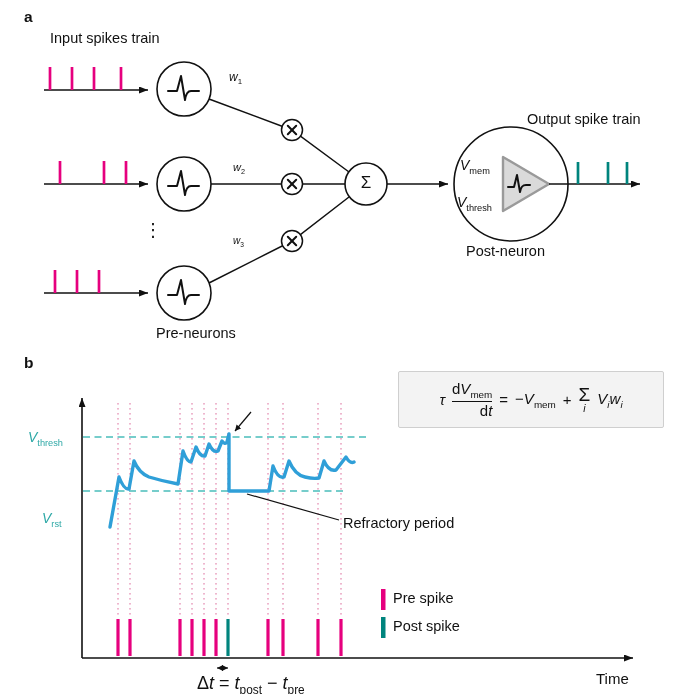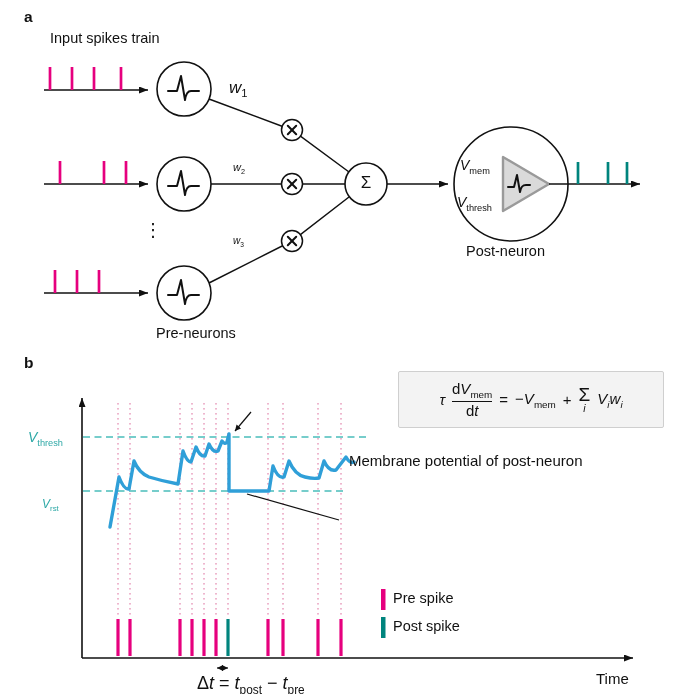--- a/index.html
+++ b/index.html
@@ -11,21 +11,21 @@
   .bold{font-weight:700;font-size:15.5px}
   .teal{color:#2fa9a7}
   .it{font-style:italic}
   sub{font-size:0.66em}
   .sigma{font-size:17px;width:22px;text-align:center}
   .dots{font-size:18px;line-height:1}
   
   .eq-box{position:absolute;left:398px;top:371px;width:266px;height:57px;background:#f3f3f3;
           border:1px solid #cfcfcf;border-radius:2px;display:flex;align-items:center;
           justify-content:center;gap:7px;font-size:15px;white-space:nowrap}
-  .frac{display:inline-flex;flex-direction:column;align-items:center;line-height:1}
+  .frac{display:inline-flex;flex-direction:column;align-items:flex-end;line-height:1}
   .frac .bar{align-self:stretch;height:0;border-top:1.3px solid #111;margin:2px 0 1px}
   .sum{display:inline-flex;flex-direction:column;align-items:center;line-height:1}
   .sum .sym{font-size:19px;line-height:.95}
   .sum .idx{font-size:10.5px;margin-top:-1px}
   
   .wire{stroke:#111;stroke-width:1.5;fill:none}
   .wire2{stroke:#111;stroke-width:1.6;fill:none}
   .node{fill:#fff;stroke:#111;stroke-width:1.5}
   .neuron{fill:#fff;stroke:#111;stroke-width:1.6}
   .glyph{stroke:#111;stroke-width:2;fill:none;stroke-linecap:round;stroke-linejoin:round}
@@ -176,40 +176,41 @@
       <rect x="381" y="589" width="4.5" height="21" fill="#e6007e"></rect>
       <rect x="381" y="617" width="4.5" height="21" fill="#00847d"></rect>
 
       <line x1="217" y1="668" x2="228" y2="668" stroke="#111" stroke-width="1.1" marker-start="url(#arrS)" marker-end="url(#arrS)"></line>
     </g>
   </svg>
 
   <div class="lbl bold" style="left:24px;top:8px">a</div>
   <div class="lbl" style="left:50px;top:30px">Input spikes train</div>
 
-  <div class="lbl" style="left:229px;top:78px;font-size:17px"><i>w</i><sub>1</sub></div>
+  <div class="lbl" style="left:229px;top:70px;font-size:12px"><i>w</i><sub>1</sub></div>
   <div class="lbl" style="left:233px;top:161px;font-size:11px"><i>w</i><sub>2</sub></div>
   <div class="lbl" style="left:233px;top:235px;font-size:10px"><i>w</i><sub>3</sub></div>
 
   <div class="lbl dots" style="left:144px;top:221px">⋮</div>
   <div class="lbl sigma" style="left:355px;top:173px">Σ</div>
 
   <div class="lbl" style="left:460px;top:157px;font-size:14px"><i>V</i><sub>mem</sub></div>
   <div class="lbl" style="left:457px;top:194px;font-size:14px"><i>V</i><sub>thresh</sub></div>
 
+  <div class="lbl" style="left:527px;top:111px">Output spike train</div>
   <div class="lbl" style="left:466px;top:243px">Post-neuron</div>
   <div class="lbl" style="left:156px;top:325px">Pre-neurons</div>
 
   <div class="lbl bold" style="left:24px;top:354px">b</div>
 
 
   <div class="lbl teal" style="left:28px;top:429px;font-size:14px"><i>V</i><sub>thresh</sub></div>
-  <div class="lbl teal" style="left:42px;top:497px;font-size:12px"><i>V</i><sub>rst</sub></div>
-
-  <div class="lbl" style="left:349px;top:452px;font-size:15px">Membrane potential of post-neuron</div>
+  <div class="lbl teal" style="left:42px;top:510px;font-size:14px"><i>V</i><sub>rst</sub></div>
+
+  <div class="lbl" style="left:343px;top:515px">Refractory period</div>
 
   <div class="lbl" style="left:393px;top:590px">Pre spike</div>
   <div class="lbl" style="left:393px;top:618px">Post spike</div>
 
   <div class="lbl" style="left:596px;top:670px;font-size:15px">Time</div>
 
   <div class="lbl" style="left:197px;top:673px;font-size:18px"><span>Δ</span><i>t</i><span> = </span><i>t</i><sub>post</sub><span> − </span><i>t</i><sub>pre</sub></div>
 
   <div class="eq-box">
     <span class="it">τ</span>

